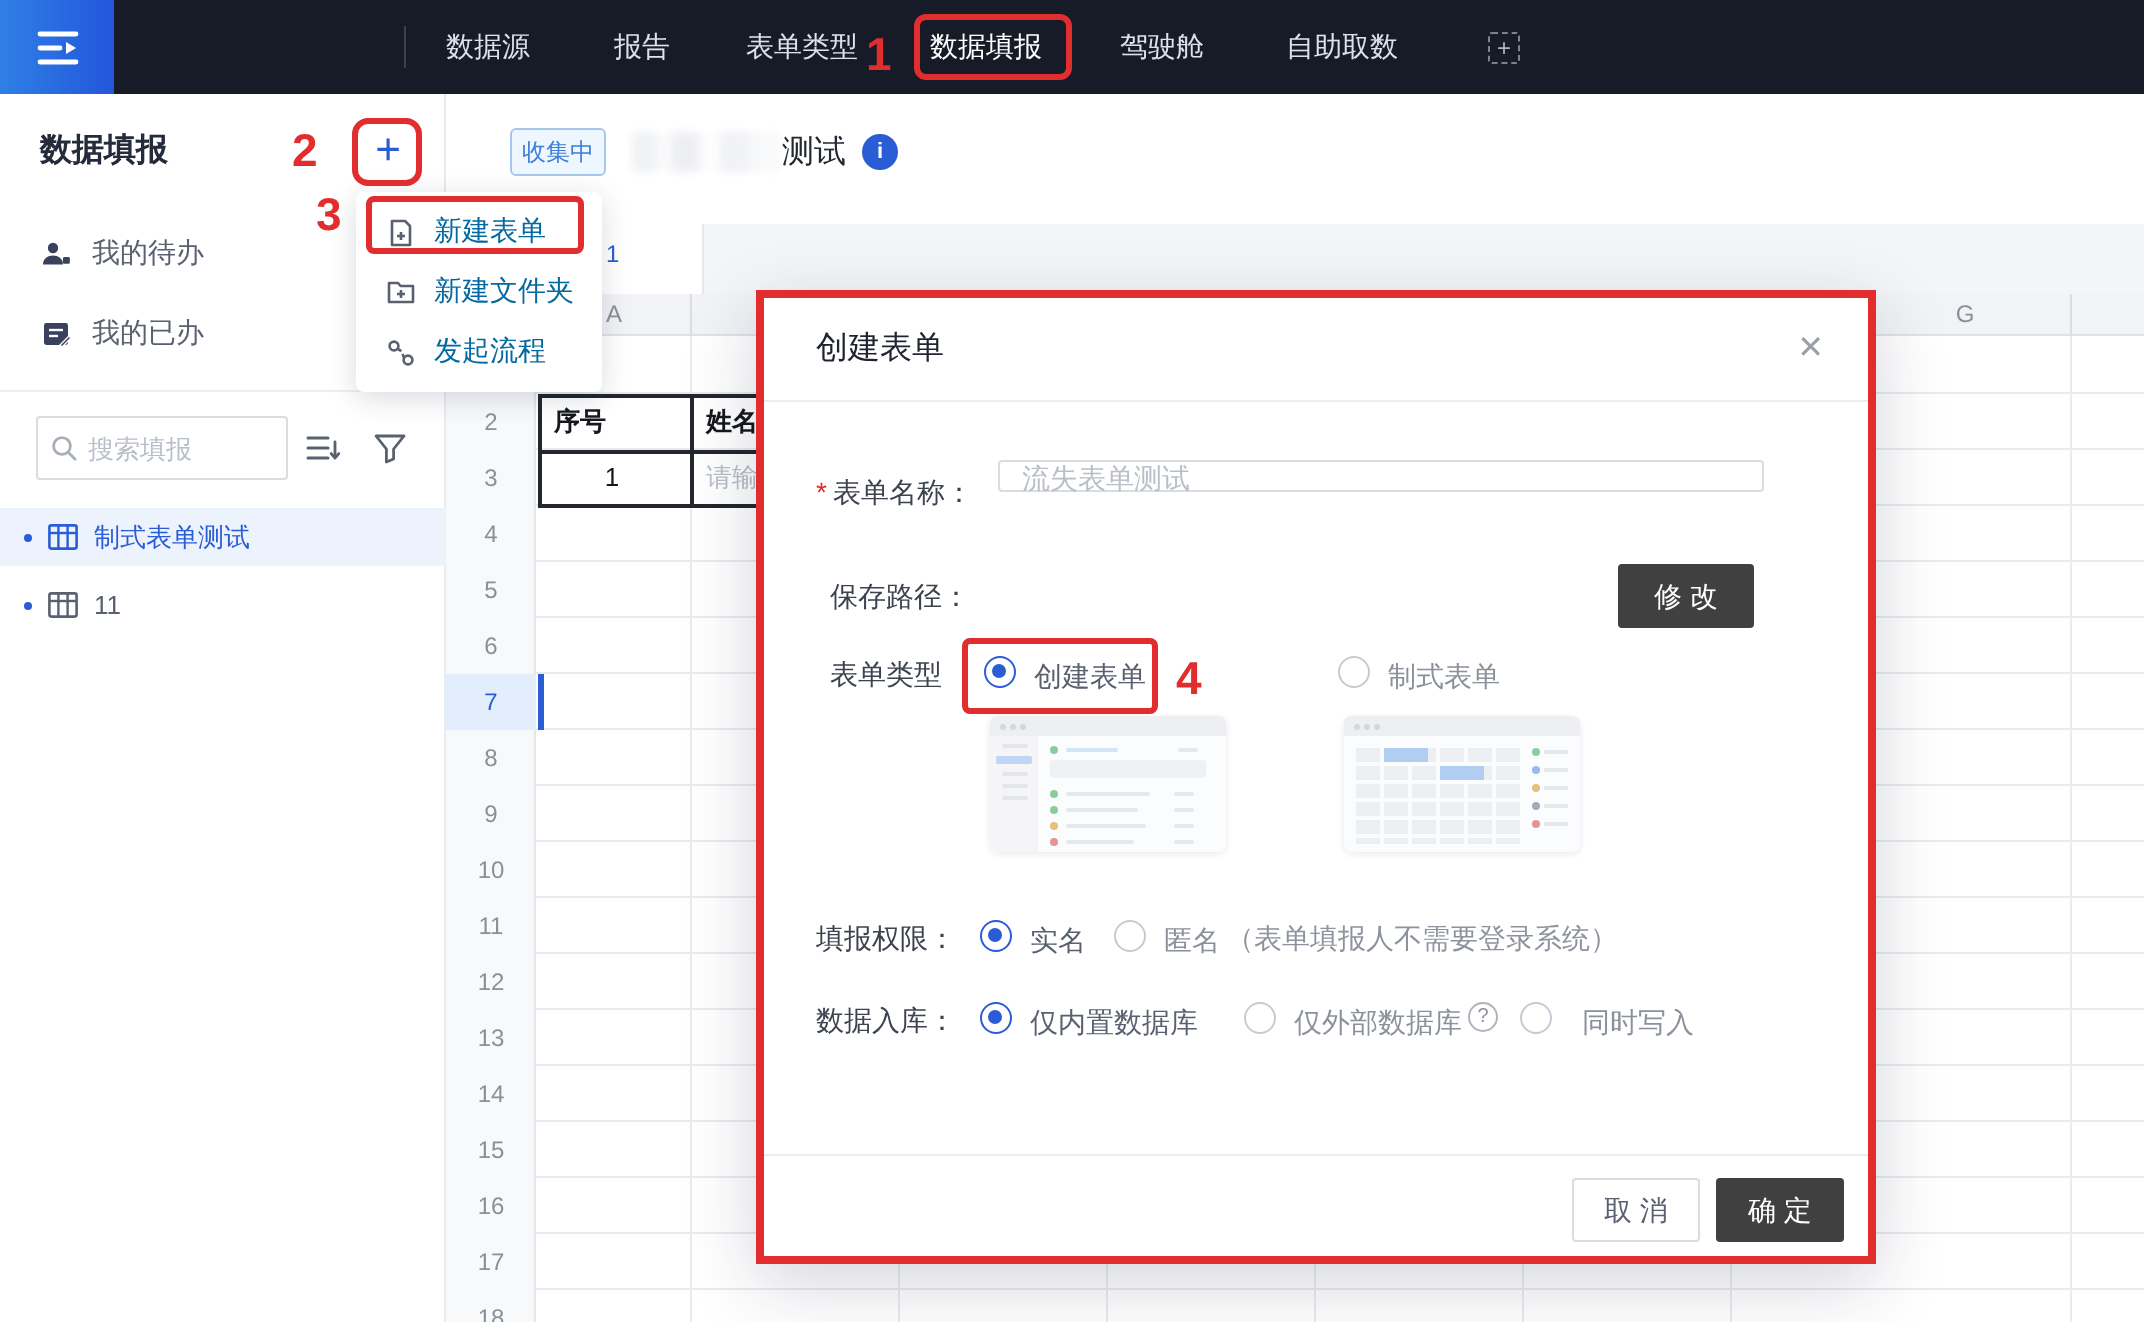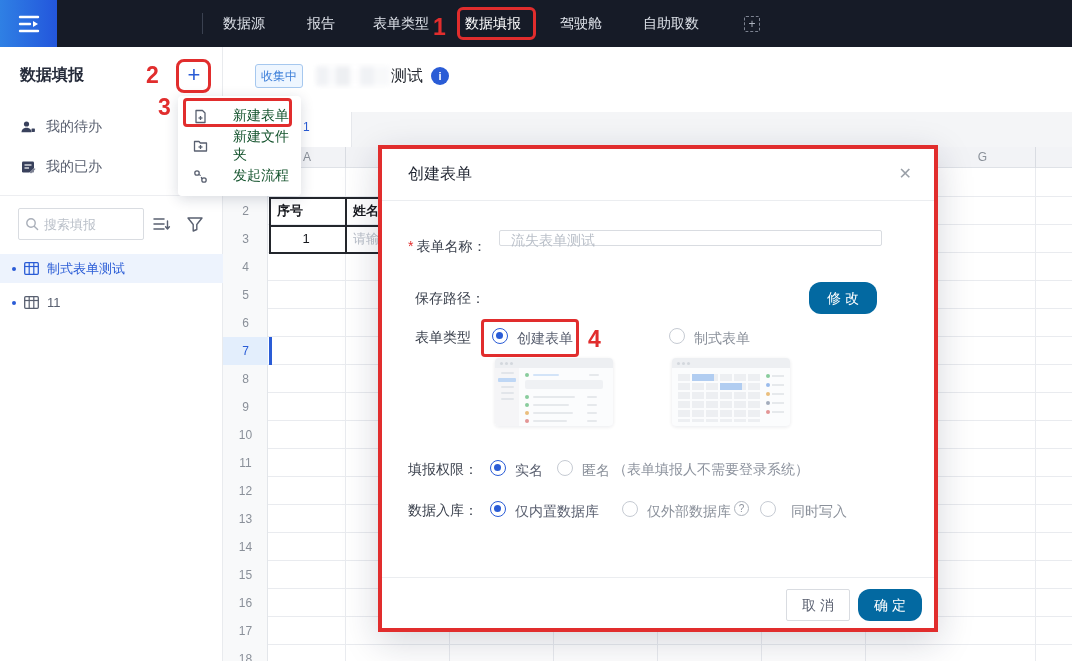--- a/index.html
+++ b/index.html
@@ -63,37 +63,37 @@
   .htick { top:0; width:1px; height:21px; background:#d9dce2; }
   .activebar { left:46px; width:3px; height:28px; background:#2a5cd6; }
   .btable { left:46px; top:50px; width:260px; height:57px; border:2px solid #23262c; }
   .btable .bt-v { position:absolute; left:74px; top:0; width:2px; height:53px; background:#23262c; }
   .btable .bt-h { position:absolute; left:0; top:26px; width:256px; height:2px; background:#23262c; }
   .cell-txt { font-size:13px; line-height:28px; color:#16181d; white-space:nowrap; }
 
   
   .dropdown { left:178px; top:96px; width:123px; height:100px; background:#fff; border-radius:4px;
     box-shadow:0 3px 14px rgba(20,30,60,.16); z-index:5; padding-top:5px; }
-  .dd-item { height:30px; display:flex; align-items:center; gap:25px; padding-left:15px; font-size:14px; color:#14532d; cursor:pointer; }
+  .dd-item { height:30px; display:flex; align-items:center; gap:9px; padding-left:15px; font-size:14px; color:#0369a1; cursor:pointer; }
   .dd-item svg { flex:none; }
 
   
   .modal { left:378px; top:145px; width:560px; height:487px; background:#fff; border:4px solid #e12d2d;
     box-shadow:0 10px 34px rgba(20,30,60,.18); z-index:10; }
   .m-title { left:26px; top:15px; font-size:16px; font-weight:500; color:#1f2430; }
   .m-close { right:22px; top:15px; font-size:16px; color:#9aa0a8; cursor:pointer; }
   .m-div { left:0; width:552px; height:1px; background:#ebedf0; }
   .m-label { font-size:14px; color:#3c424e;text-align:center; }
   .req { color:#e12d2d; margin-right:3px; }
   .m-input { left:117px; top:81px; width:383px; height:16px; border:1px solid #d9dce1; border-radius:2px; padding:0 11px; }
   .m-input input { width:100%; height:100%; border:none; outline:none; font-size:14px; font-family:inherit; color:#30343d; background:transparent; }
   .m-input input::placeholder { color:#b9bfc8; }
   .m-path { left:117px; top:133px; width:303px; height:32px; border:1px solid #d9dce1; border-radius:2px;
     display:flex; align-items:center; gap:8px; padding:0 10px; font-size:14px; color:#5a6070; cursor:pointer; }
-  .btn-blue { background:#0369a1; color:#fff; font-size:14px; text-align:center; border-radius:12px; cursor:pointer; }
+  .btn-blue { background:#404040; color:#fff; font-size:14px; text-align:center; border-radius:2px; cursor:pointer; }
   .btn-ghost { background:#fff; border:1px solid #d9dce1; color:#5a6070; font-size:14px; text-align:center; border-radius:2px; cursor:pointer; }
   .radio { width:16px; height:16px; border-radius:50%; position:absolute; }
   .radio.on { border:1.5px solid #2a5cd6; background:#fff; }
   .radio.on::after { content:""; position:absolute; left:3px; top:3px; width:7px; height:7px; border-radius:50%; background:#2a5cd6; }
   .radio.off { border:1.5px solid #c6cbd3; background:#fff; }
   .r-label { font-size:14px; color:#5a6070; line-height:18px; white-space:nowrap; }
   .note { font-size:14px; color:#8d939e; white-space:nowrap; }
   .helpq { left:352px; top:352px; width:15px; height:15px; border:1px solid #aeb4bd; border-radius:50%;
     color:#8d939e; font-size:10px; line-height:13px; text-align:center; cursor:pointer; }
 

